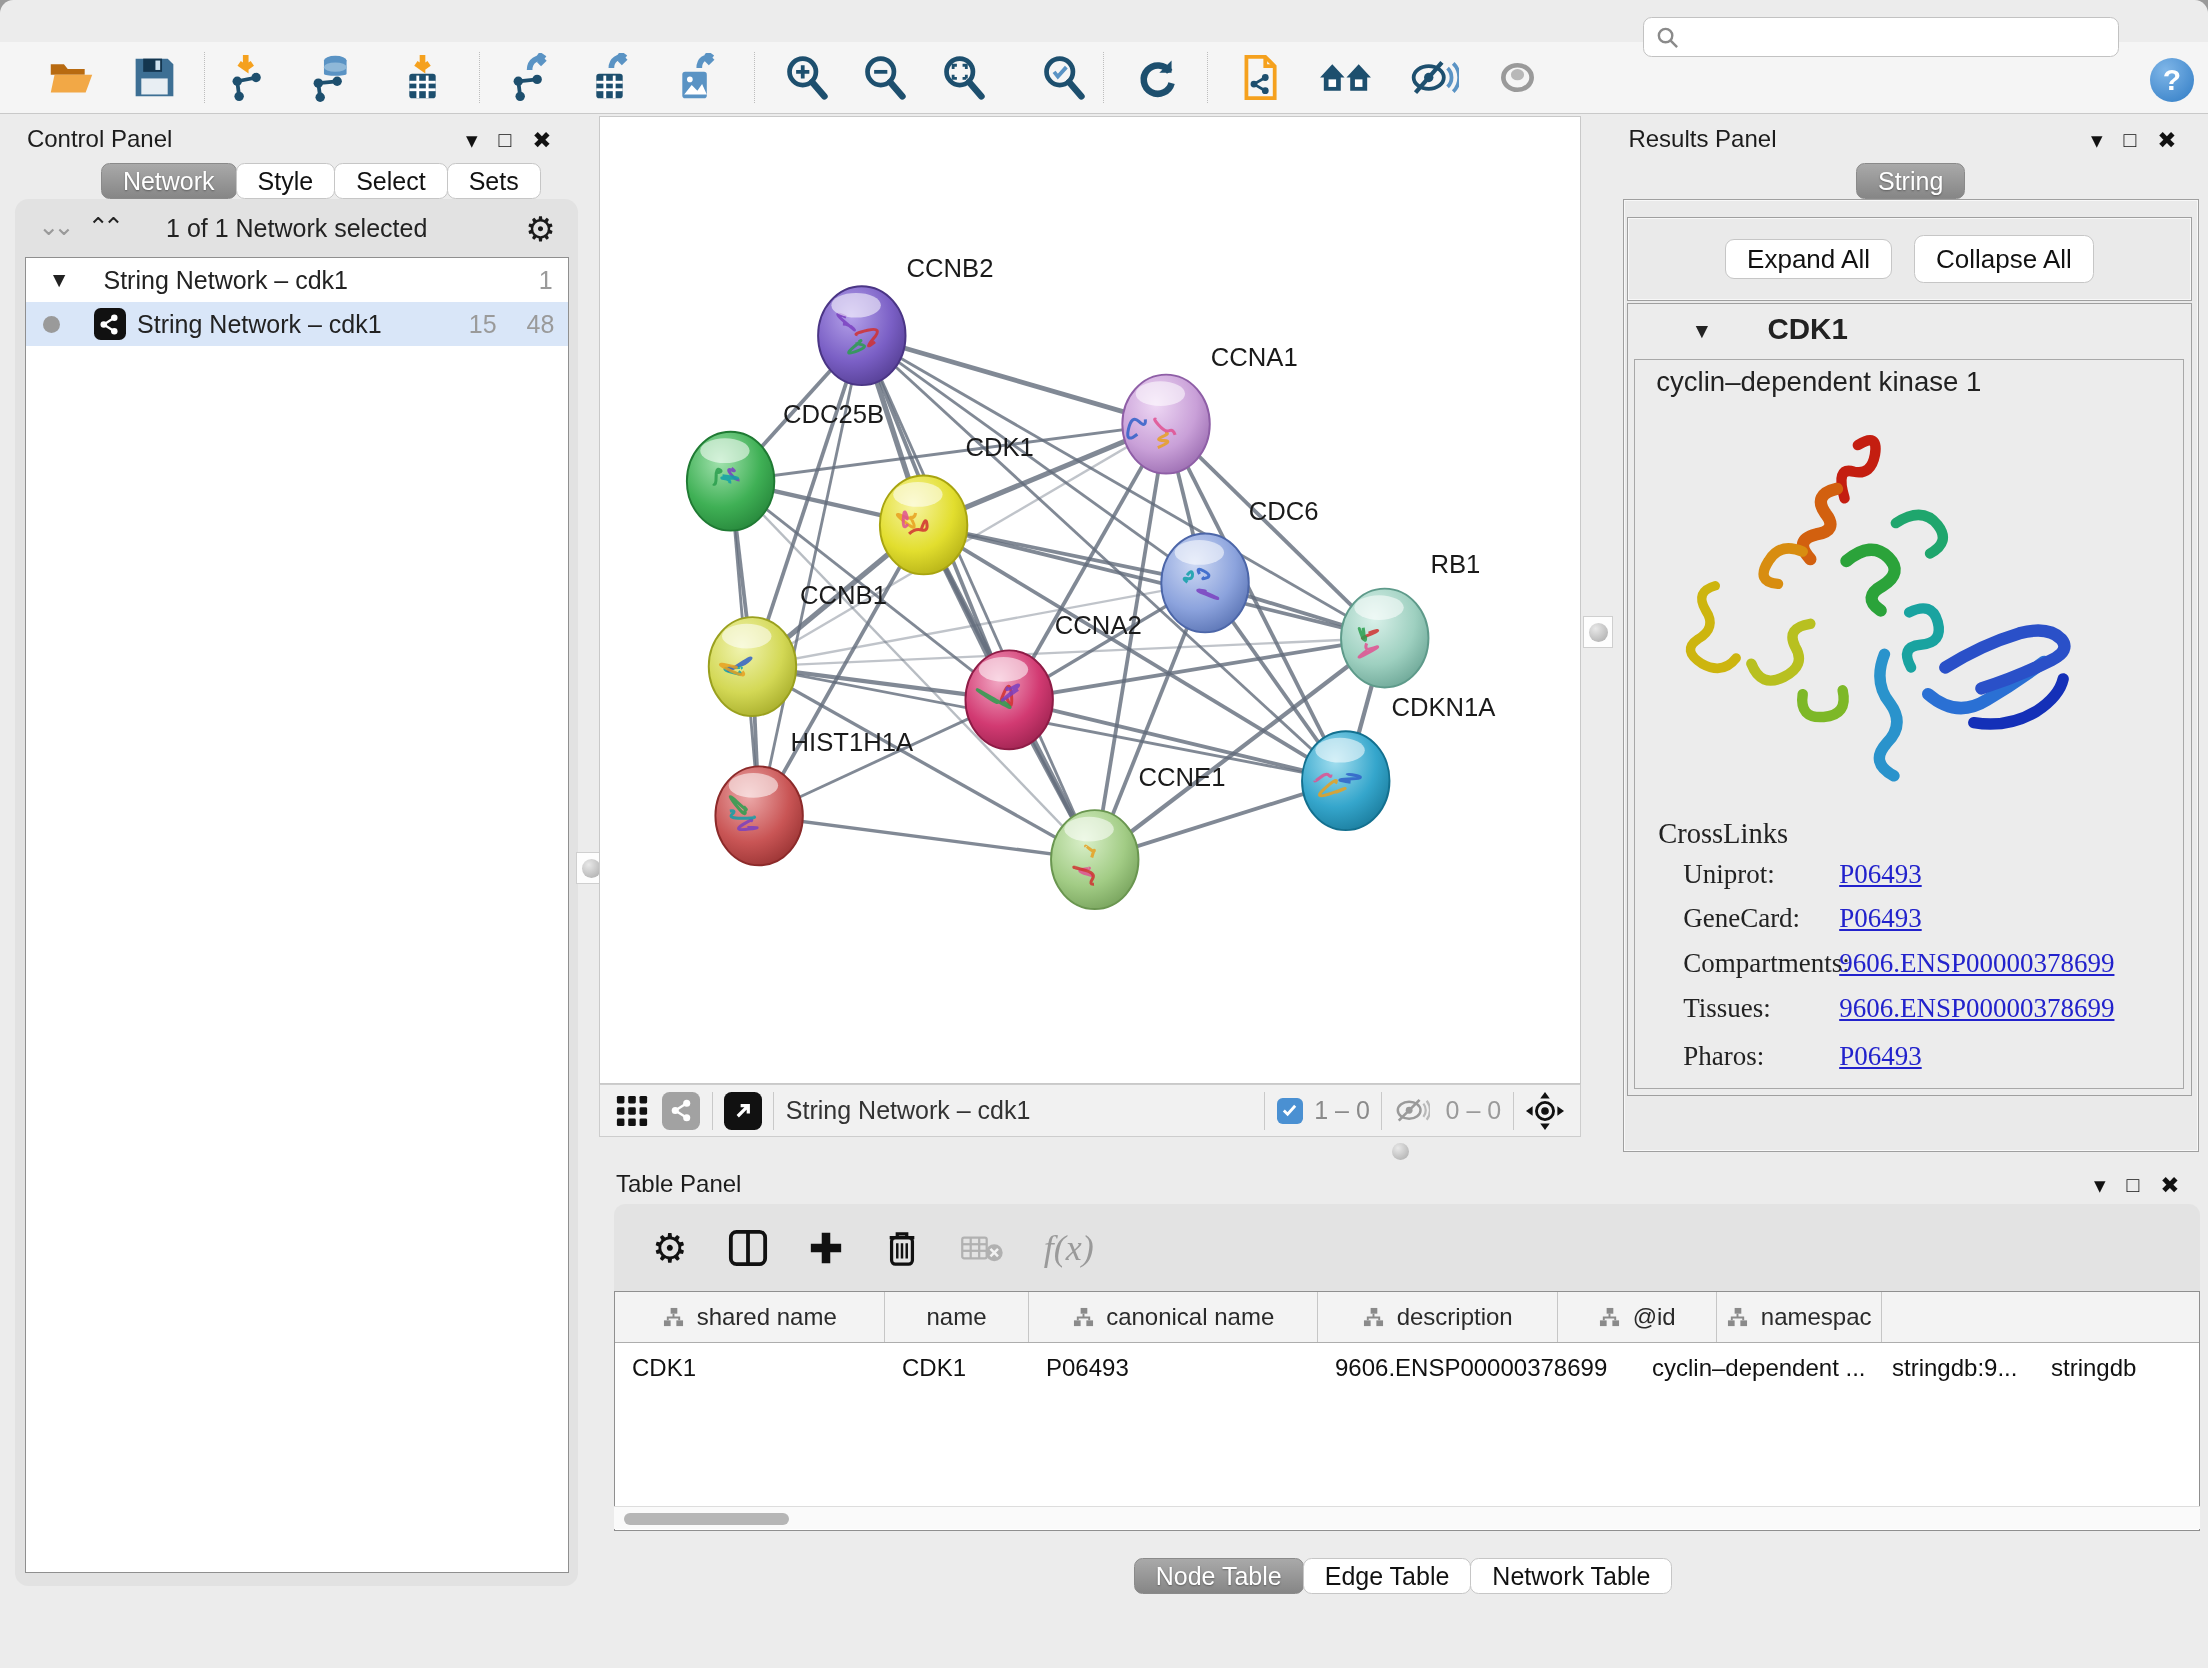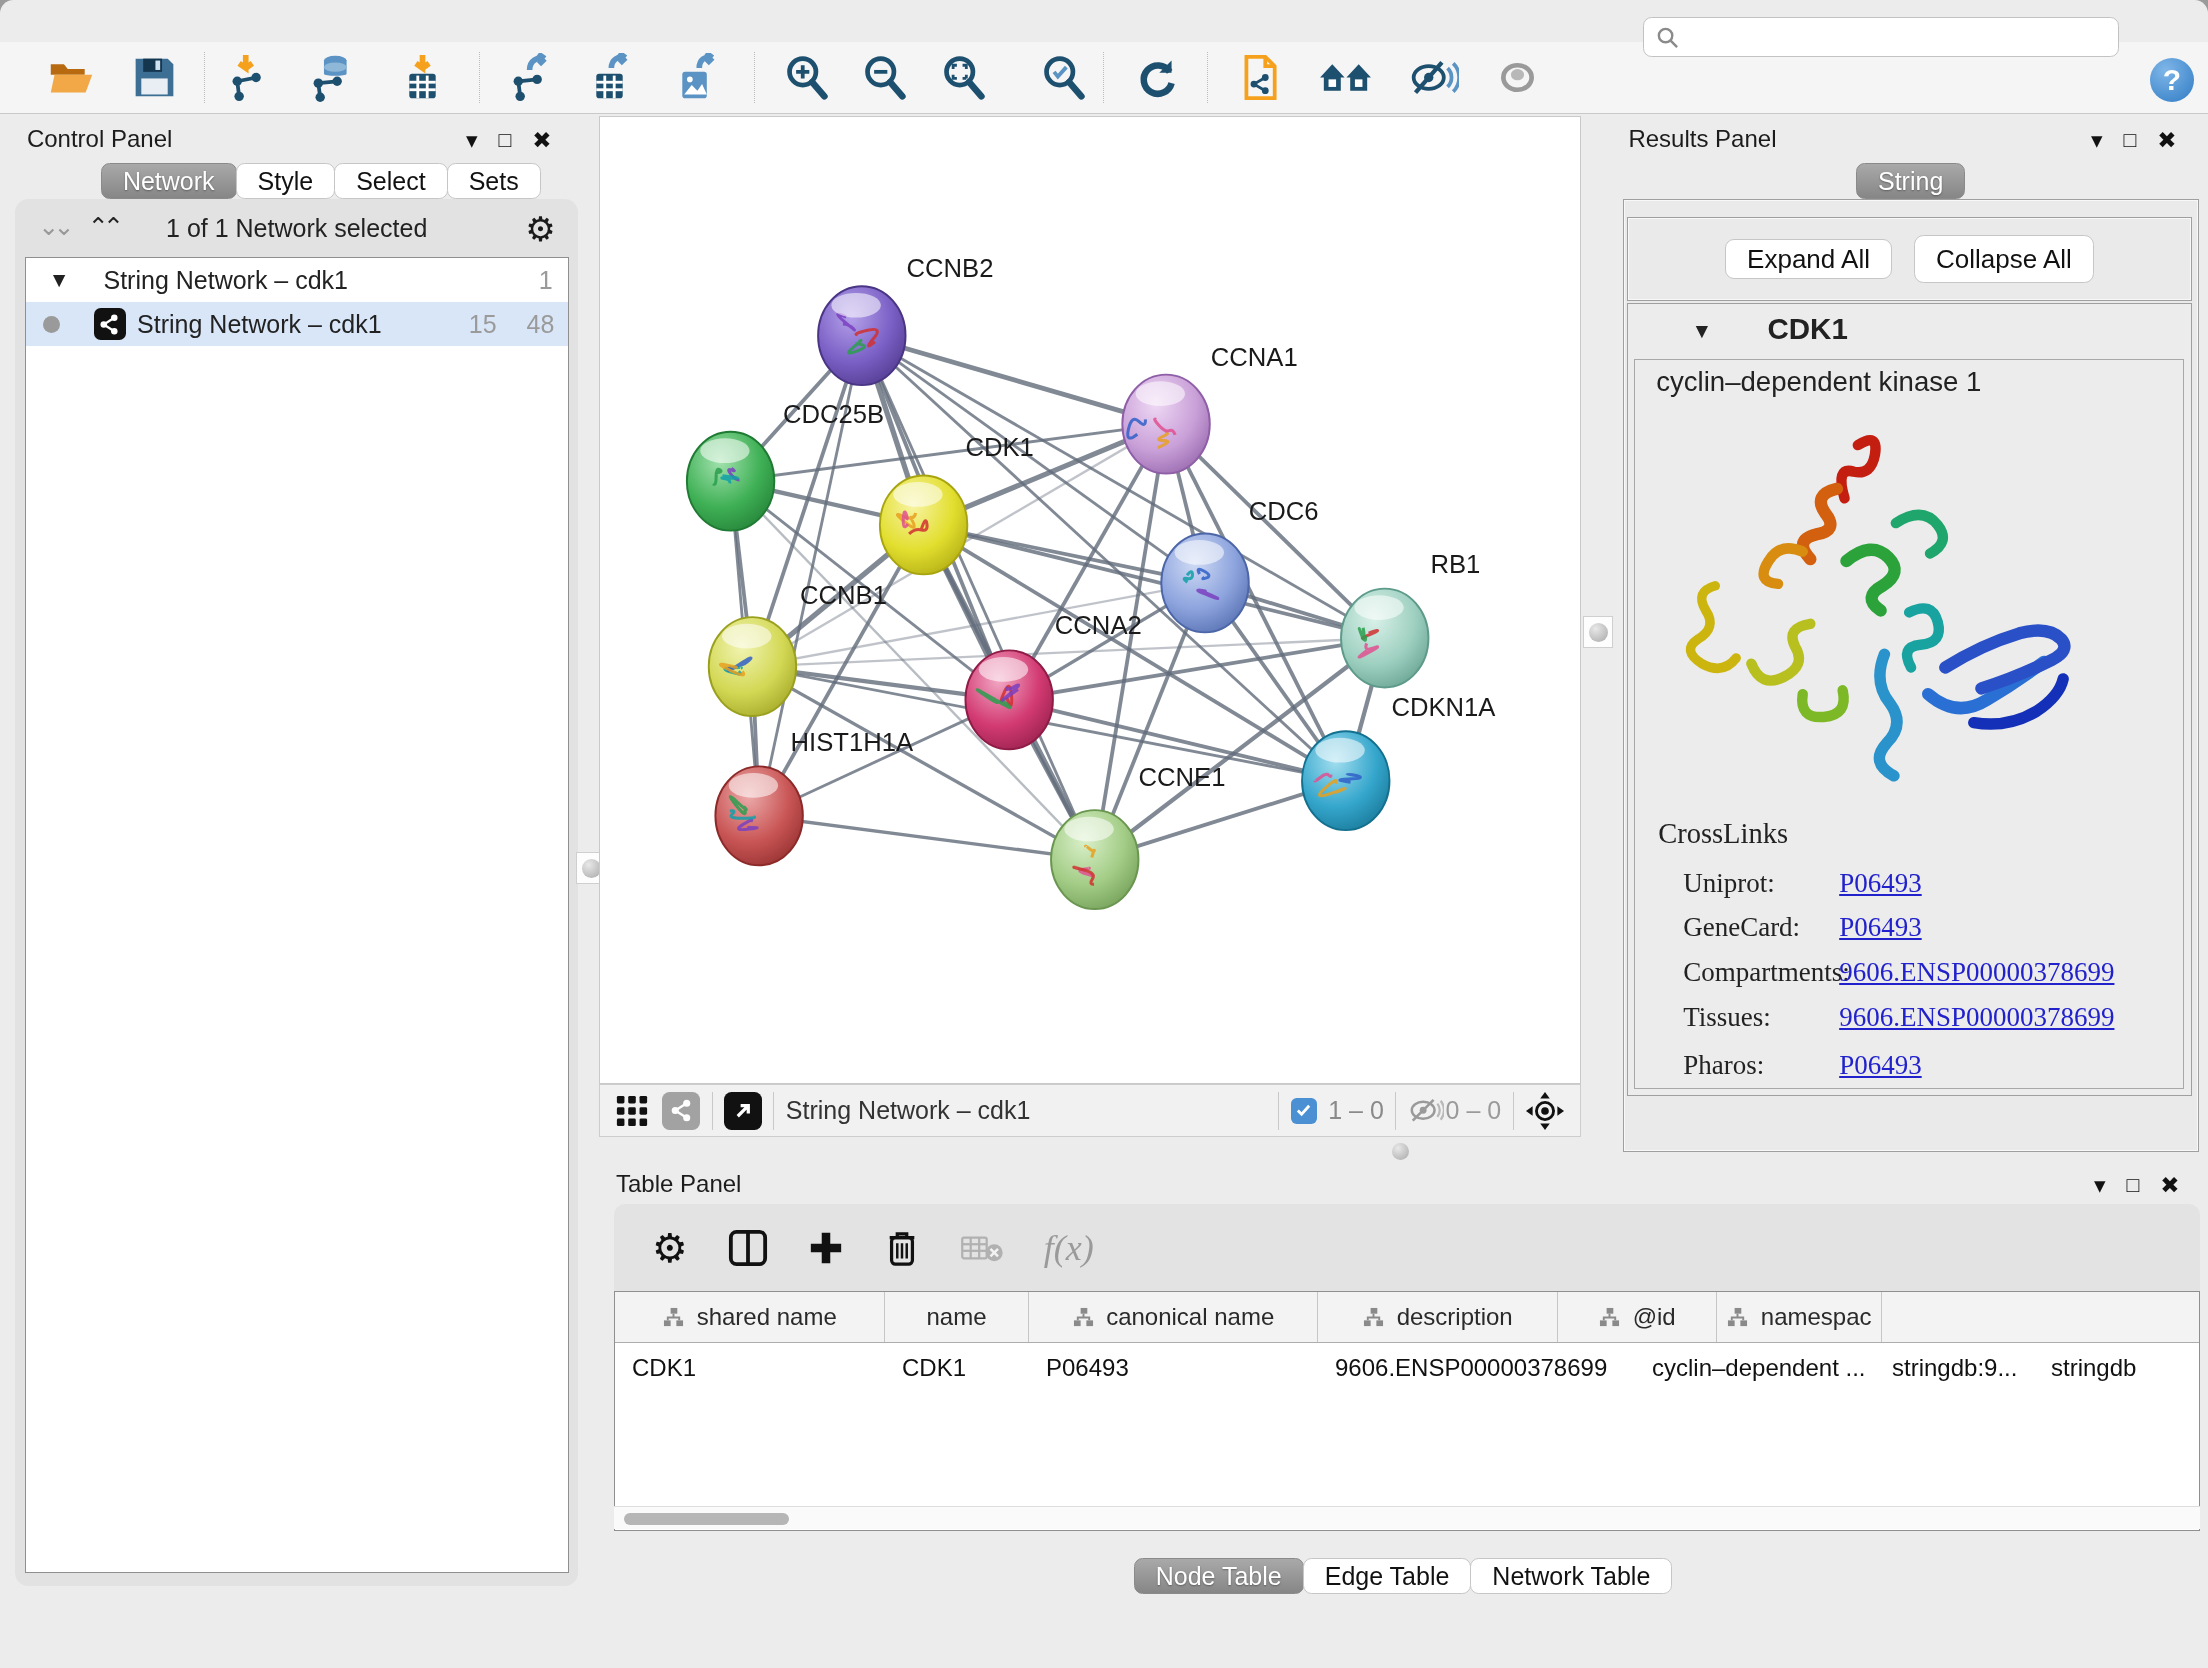--- a/index.html
+++ b/index.html
@@ -569,21 +569,21 @@
     <span style="margin-left:11.4px;color:#8a8a8a">1 – 0</span>
     <span class="nbsep"></span>
     <span>
       <svg width="36" height="28.5" viewBox="0 0 38 30">
           <ellipse cx="16" cy="15" rx="12" ry="9" fill="none" stroke="#9a9a9a" stroke-width="2.6"></ellipse>
           <circle cx="16" cy="15" r="3.6" fill="#9a9a9a"></circle>
           <line x1="5" y1="26" x2="27" y2="4" stroke="#9a9a9a" stroke-width="2.8"></line>
           <path d="M31 8 a11 11 0 0 1 0 14 M34.5 5 a16 16 0 0 1 0 20" stroke="#b9b9b9" stroke-width="2.4" fill="none"></path>
         </svg>
     </span>
-    <span style="margin-left:2px;color:#9a9a9a">0 – 0</span>
+    <span style="margin-left:16px;color:#9a9a9a">0 – 0</span>
     <span class="nbsep"></span>
     <span style="margin-right:15px">
       <svg width="40" height="40" viewBox="0 0 42 42">
           <g stroke="#111" stroke-width="3" fill="none">
             <circle cx="21" cy="21" r="9"></circle>
           </g>
           <g fill="#111">
             <path d="M21 1 l5 7 h-10 z"></path>
             <path d="M21 41 l5 -7 h-10 z"></path>
             <path d="M1 21 l7 -5 v10 z"></path>
@@ -623,21 +623,21 @@
               <path d="M248 120 q28 -18 44 2 q14 18 -8 30" stroke="#1fa66d" stroke-width="11" fill="none" stroke-linecap="round"></path>
               <path d="M262 214 q24 -12 30 10 q6 22 -18 24 q-22 2 -10 24" stroke="#19a3a0" stroke-width="11" fill="none" stroke-linecap="round"></path>
               <path d="M236 258 q-12 30 6 52 q16 22 -4 42 q-18 20 8 34" stroke="#2a93cc" stroke-width="12" fill="none" stroke-linecap="round"></path>
               <path d="M282 300 q30 26 62 6 q30 -18 60 -40" stroke="#2a70d4" stroke-width="13" fill="none" stroke-linecap="round"></path>
               <path d="M300 272 q38 -24 78 -36 q30 -8 44 6 q10 12 -10 22 q-36 18 -74 30" stroke="#2a50c8" stroke-width="13" fill="none" stroke-linecap="round"></path>
               <path d="M330 330 q36 6 66 -12 q24 -16 28 -34" stroke="#1430b8" stroke-width="12" fill="none" stroke-linecap="round"></path>
             </svg>
           <div class="abs" style="left:23px;top:458px;font-family:'Liberation Serif','DejaVu Serif',serif;font-size:27px;width:514px">
             <div style="font-weight:normal;font-size:28.5px">CrossLinks</div>
             <div id="crosslinks">
-                <div style="display: flex; margin-top: 18px;">
+                <div style="display: flex; margin-top: 9px;">
                   <span style="width:181px;padding-left:25px">Uniprot:</span>
   <span class="linkv">P06493</span>
                 </div>
                 <div style="display: flex; margin-top: 13.3px;">
                   <span style="width:181px;padding-left:25px">GeneCard:</span>
   <span class="linkv">P06493</span>
                 </div>
                 <div style="display: flex; margin-top: 14px;">
                   <span style="width:181px;padding-left:25px">Compartments:</span>
   <span class="linkv">9606.ENSP00000378699</span>

